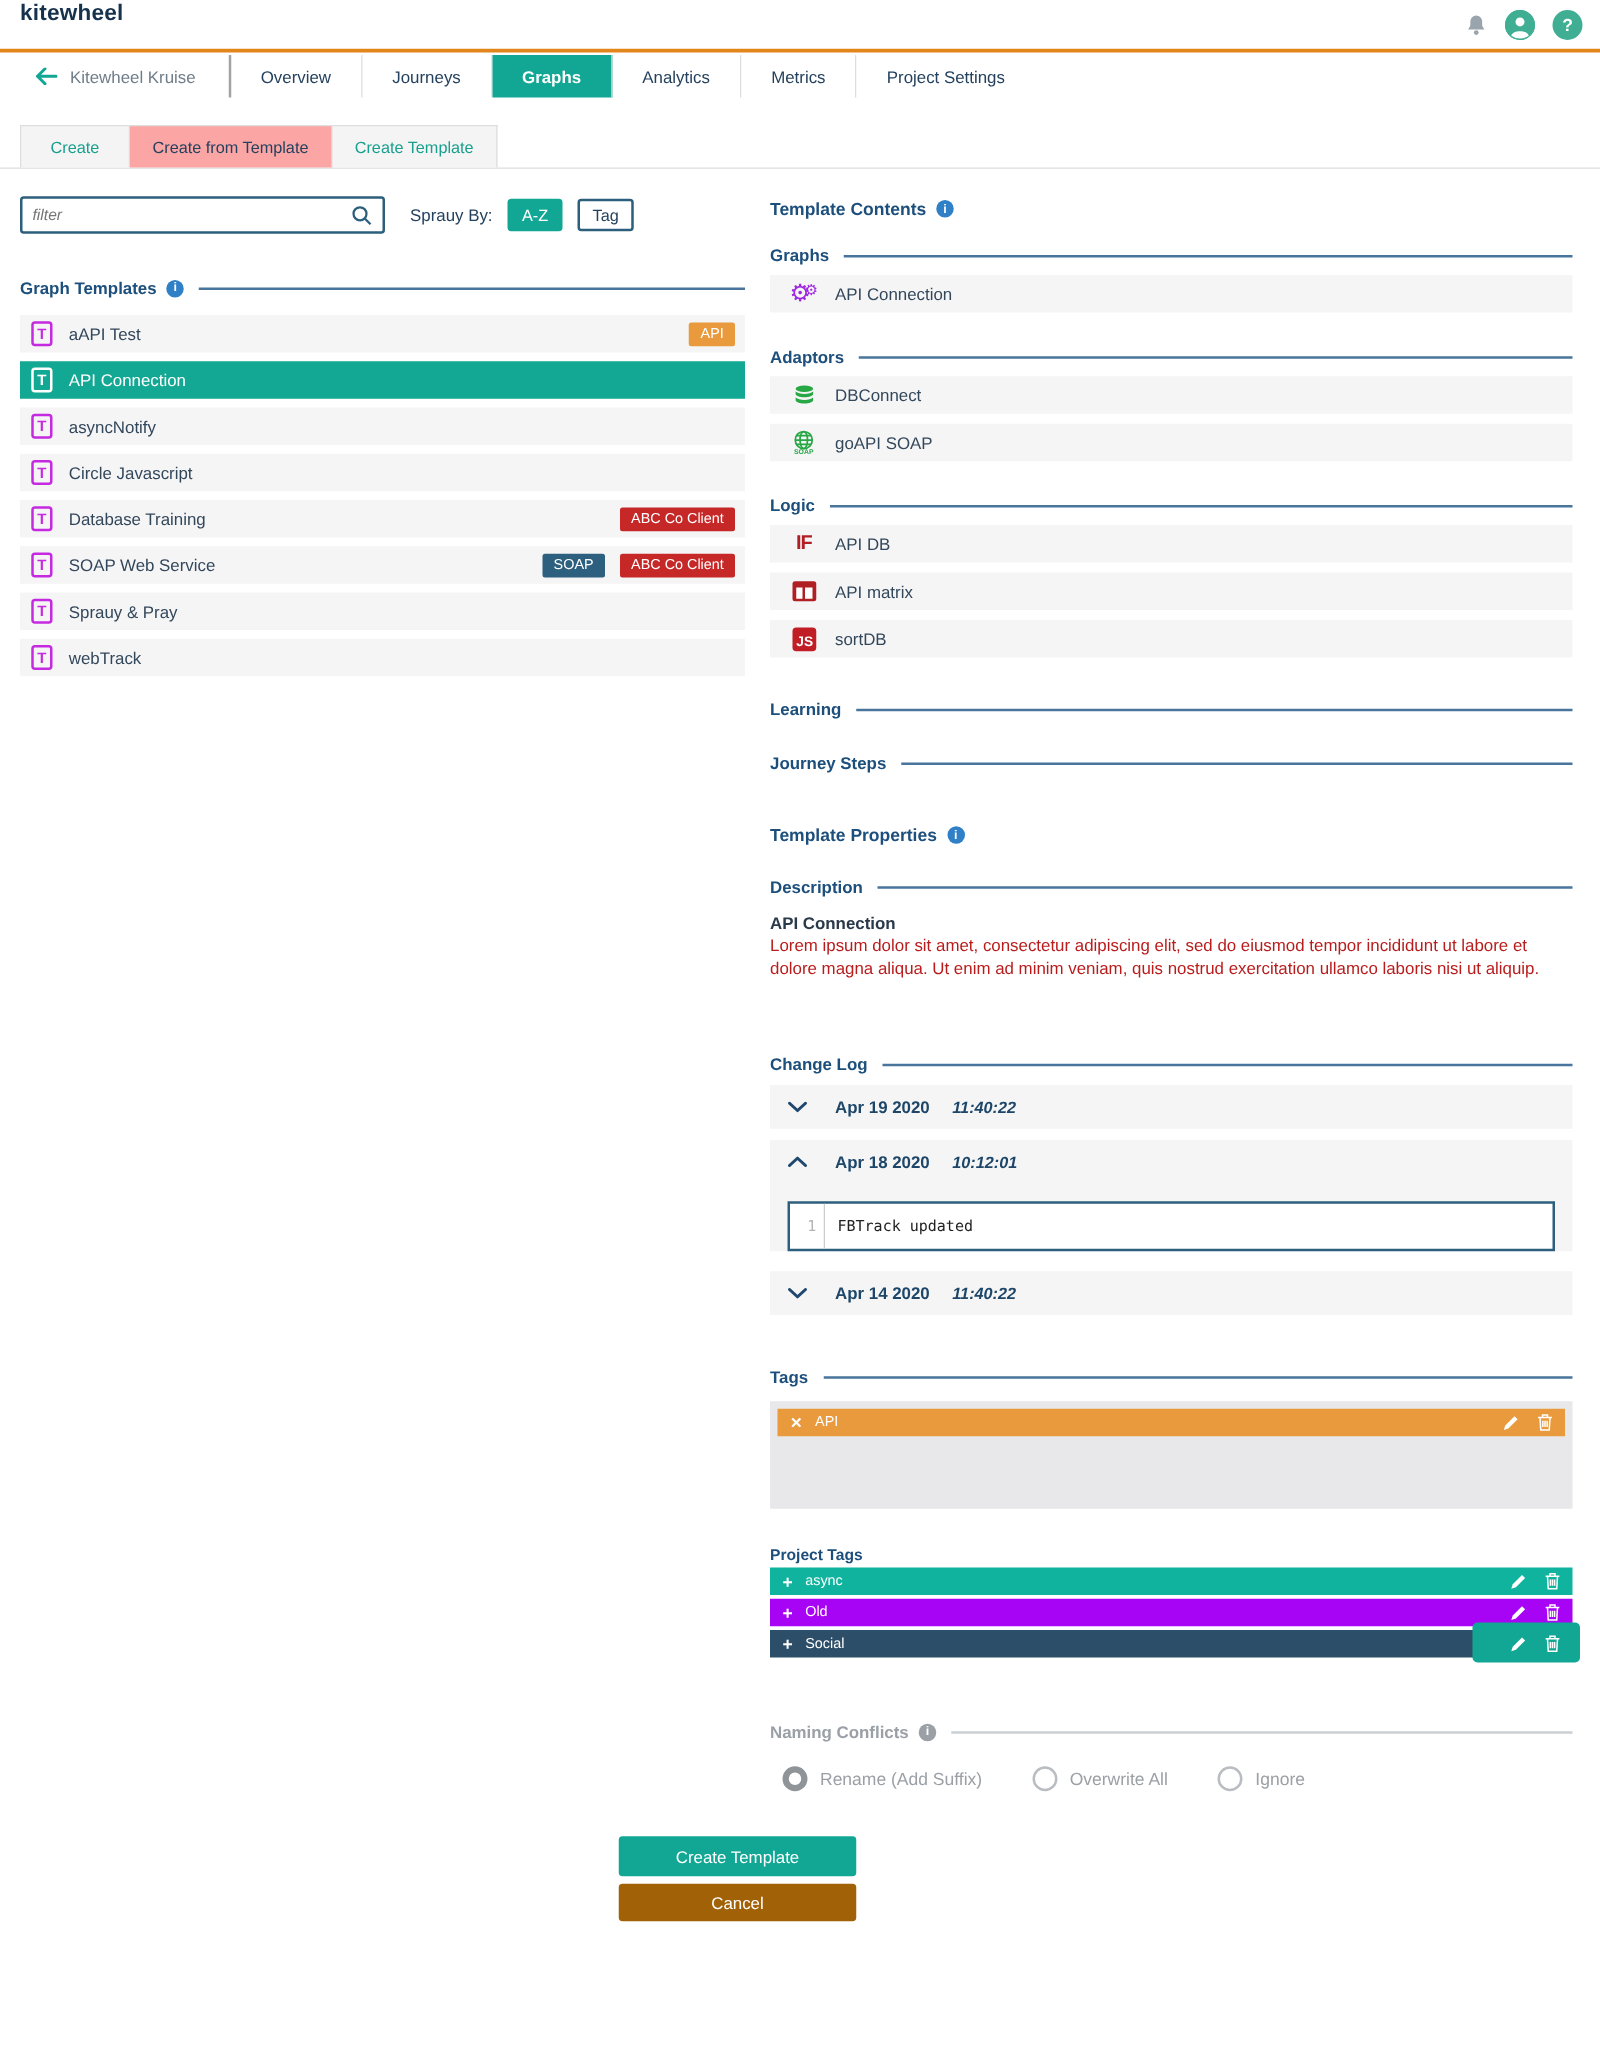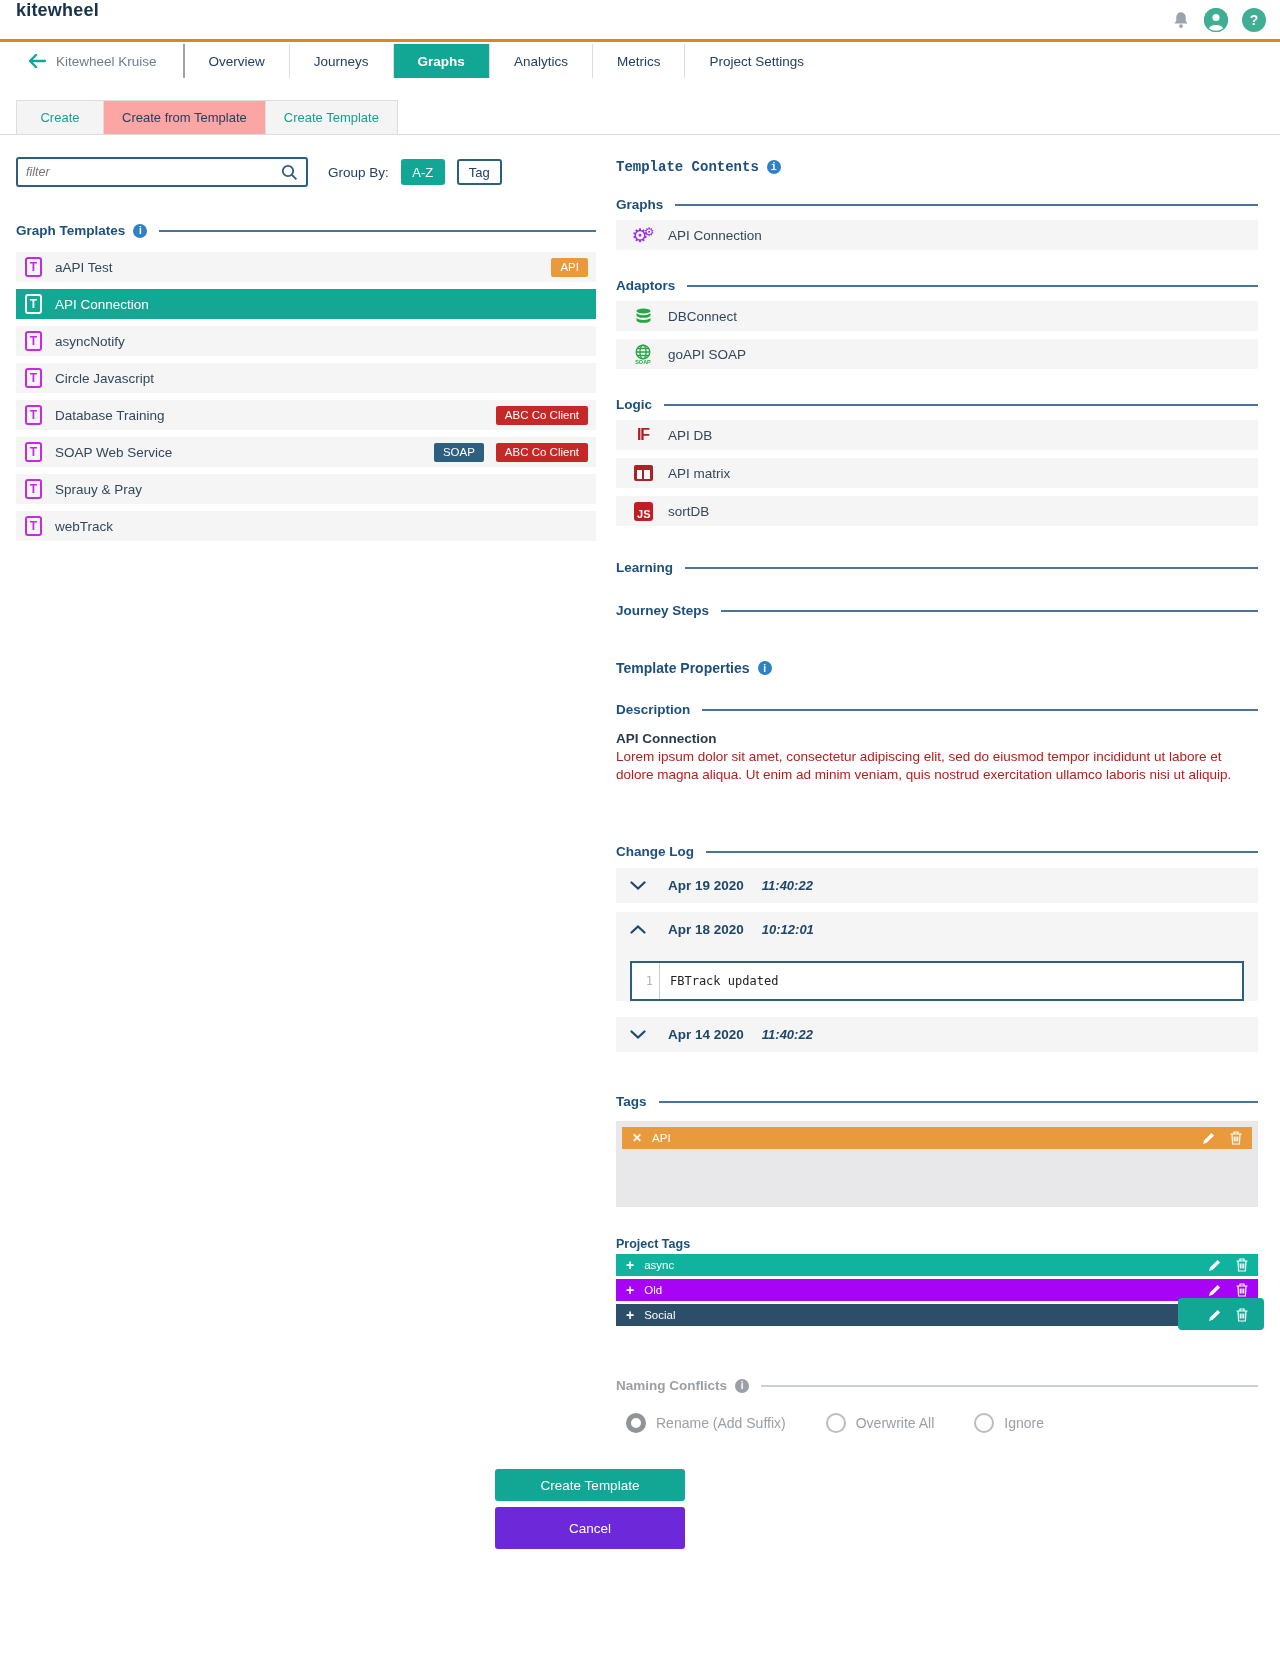--- a/index.html
+++ b/index.html
@@ -128,21 +128,21 @@
   .radio-row { margin-top:20px; display:flex; align-items:center; gap:16px; padding-left:10px; }
   .radio-opt { display:flex; align-items:center; gap:10px; color:#9aa0a6; font-size:14px; margin-right:24px; }
   .radio { width:20px; height:20px; border-radius:50%; border:2px solid #b9bdc2; flex:none; }
   .radio.sel { border:5px solid #8f9498; }
 
   .footer { width:1180px; margin-top:36px; display:flex; flex-direction:column; align-items:center; gap:6px;
             padding-bottom:40px; }
   .btn { width:190px; height:32px; border:none; border-radius:3px; color:#fff; font-size:13.5px;
          cursor:pointer; font-family:"Liberation Sans", sans-serif; }
   .btn.teal { background:#12a794; }
-  .btn.navy { background:#6d28d9; height:42px; }
+  .btn.navy { background:#a16207; height:30px; }
 
   svg { display:block; }
 </style>
 </head>
 <body>
 
 <header class="topbar">
   <div class="logo">kitewheel</div>
   <div class="topbar-icons">
     <span>
@@ -192,21 +192,21 @@
     <div class="filter-row">
       <div class="filter-box">
         <input type="text" placeholder="filter" style="">
         <span>
           <svg width="17" height="17" viewBox="0 0 17 17">
               <circle cx="7" cy="7" r="5.2" stroke="#2c5f7c" stroke-width="1.8" fill="none"></circle>
               <path d="M11 11l4.4 4.4" stroke="#2c5f7c" stroke-width="1.8"></path>
             </svg>
         </span>
       </div>
-      <span class="group-label">Group By:</span>
+      <span class="group-label">Sprauy By:</span>
       <button class="gbtn active">A-Z</button>
       <button class="gbtn outline">Tag</button>
     </div>
 
     <div class="sec-head left-head">
       <span>Graph Templates</span>
       <span class="info-icon">i</span>
       <span class="rule"></span>
     </div>
 
@@ -260,21 +260,21 @@
       <div class="lrow">
         <span class="t-icon">T</span>
         <span>webTrack</span>
       </div>
 
     </div>
   </section>
 
   <section class="right-col">
 
-    <div class="panel-title" style="margin-top:24px;font-family:Liberation Mono, monospace;">
+    <div class="panel-title" style="margin-top:24px;">
       <span>Template Contents</span>
       <span class="info-icon">i</span>
     </div>
 
     <div class="rc-section">
       <div class="sec-head">
         <span>Graphs</span>
           <span class="rule"></span>
       </div>
       <div class="rrow">

